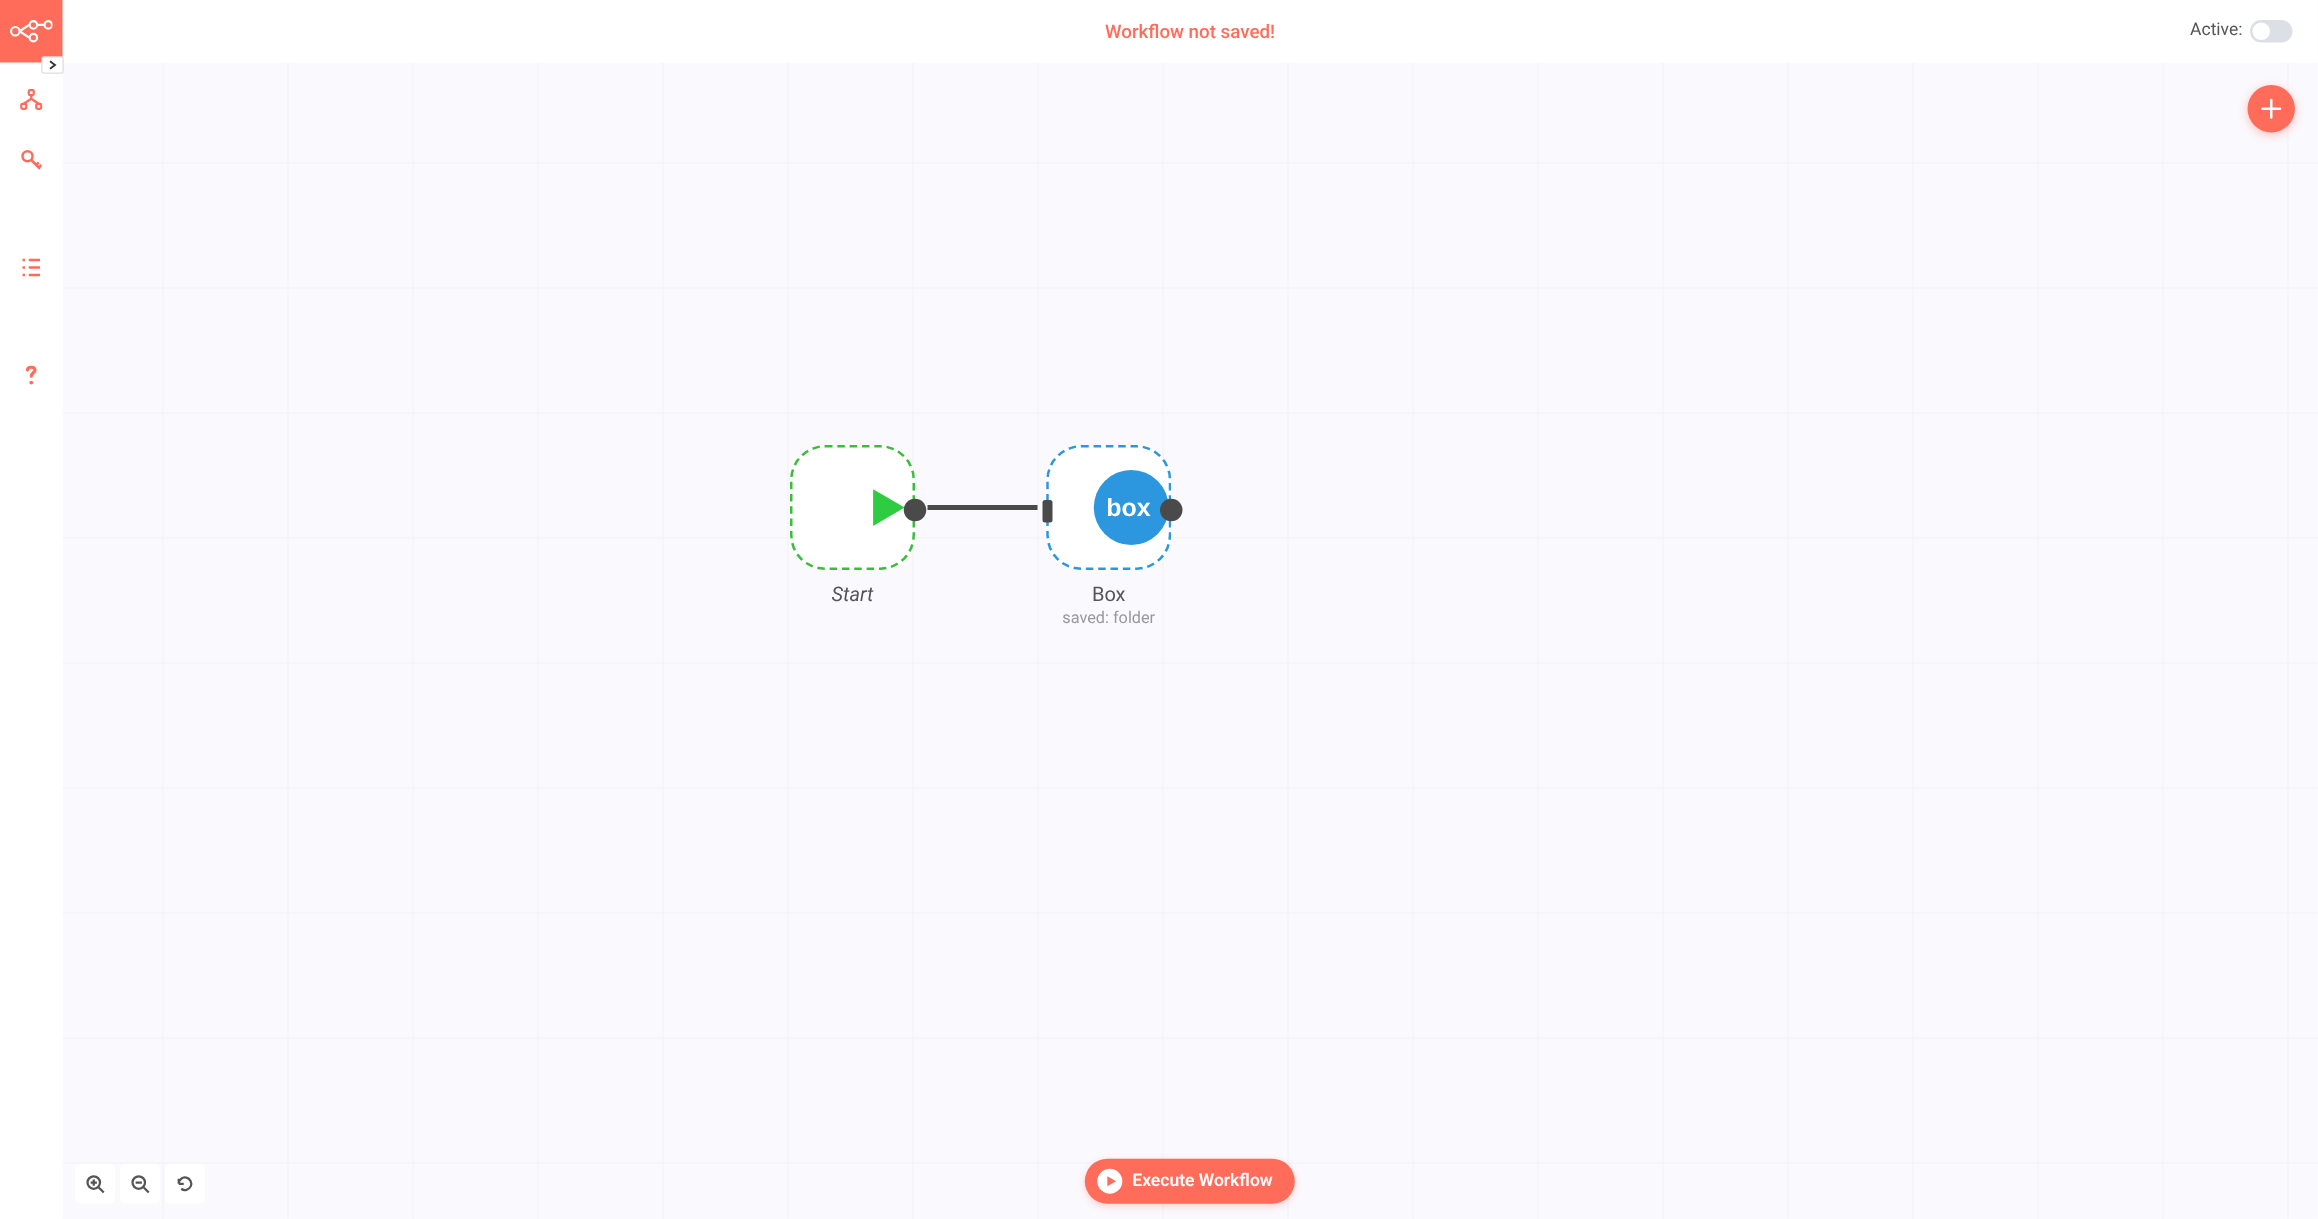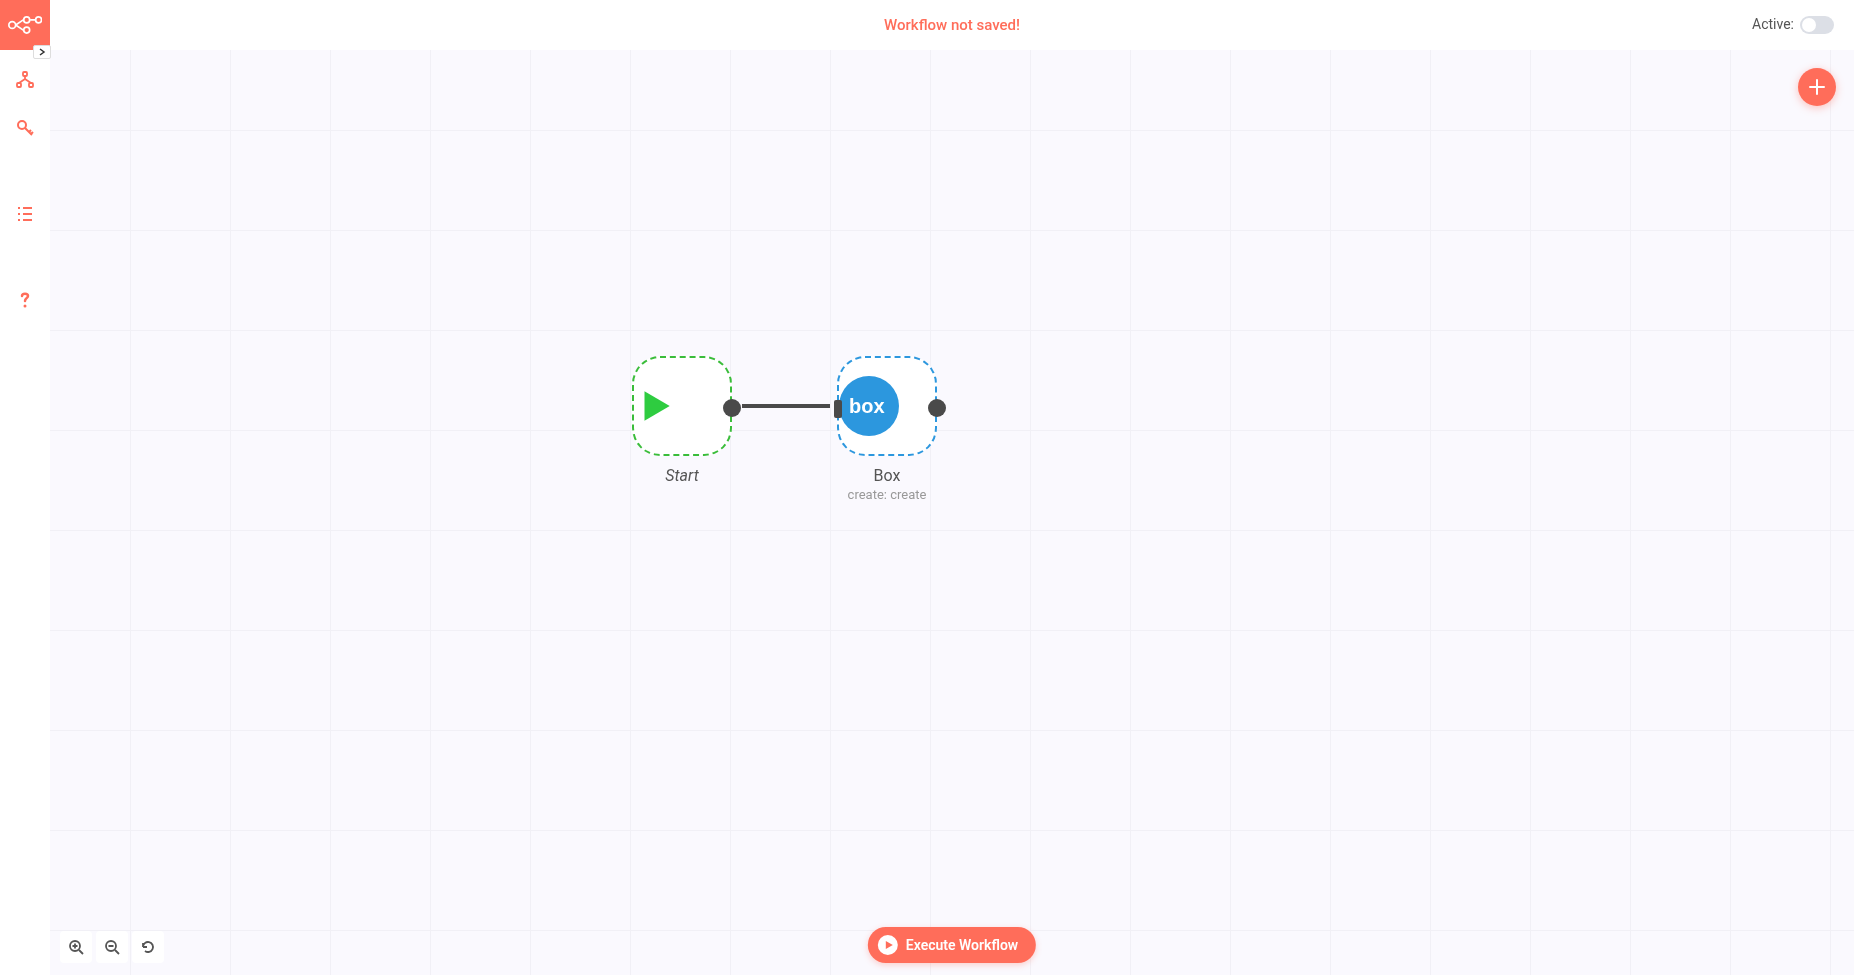--- a/index.html
+++ b/index.html
@@ -200,21 +200,21 @@
       background: #4a4a4a;
     }
     .node {
       position: absolute;
       width: 100px;
       height: 100px;
       background: #fff;
       border-radius: 16px;
       display: flex;
       align-items: center;
-      justify-content: flex-start;
+      justify-content: flex-end;
     }
     .node.start {
       left: 582px;
       top: 306px;
       border: 2px dashed #3abd3a;
       border-radius: 28px;
       font-style: italic;
     }
     .node.box {
       left: 787px;
@@ -349,21 +349,21 @@
     <div class="node box">
       <div class="box-badge">
         <svg width="44" height="30" viewBox="0 0 44 30">
           <text x="2" y="22" font-size="20" font-weight="700" fill="#fff" font-family="sans-serif">box</text>
         </svg>
       </div>
       <div class="node-port-in-rect"></div>
       <div class="node-port-out2"></div>
       <div class="node-labels">
         <div class="node-title">Box</div>
-        <div class="node-subtitle">create: create</div>
+        <div class="node-subtitle">saved: folder</div>
       </div>
     </div>
   </div>
 
   <div class="zoom-controls">
     <div class="zoom-btn">
       <svg width="16" height="16" viewBox="0 0 16 16" fill="none" stroke="#555" stroke-width="1.8">
         <circle cx="7" cy="7" r="5"></circle>
           <path d="M11 11 L15 15 M7 4.5 L7 9.5 M4.5 7 L9.5 7"></path>
       </svg>

